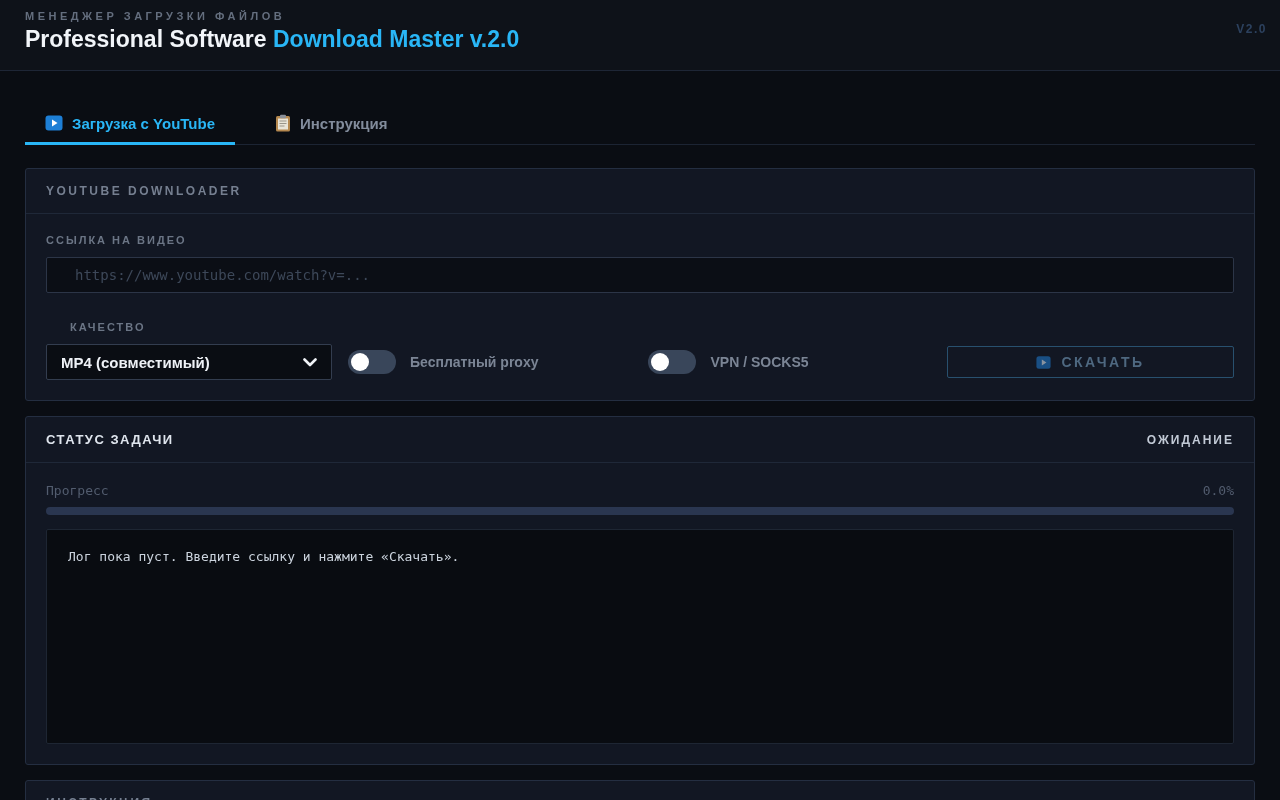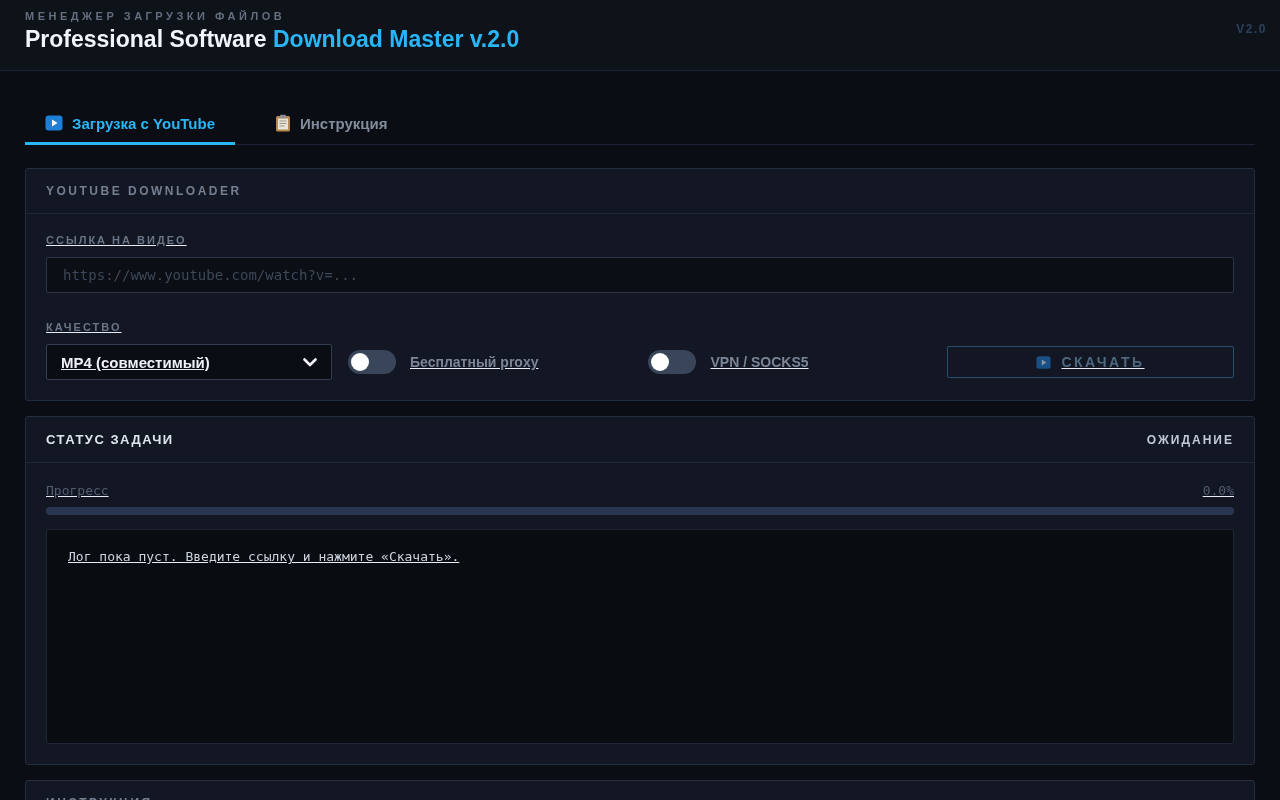--- a/index.html
+++ b/index.html
@@ -56,34 +56,34 @@
     border-radius:3px;
   }
   .panel-main{margin-top:23px;}
   .panel-gap{margin-top:15px;}
   .panel-header{
     display:flex;justify-content:space-between;align-items:center;
     padding:15px 20px;border-bottom:1px solid var(--divider);
     font-size:12px;font-weight:bold;letter-spacing:2.5px;color:#757f90;
   }
   .panel-header.no-divider{border-bottom:none;}
-  .panel-body{padding:20px;text-decoration:underline;}
+  .panel-body{padding:20px;}
   .field-label{
     font-size:11px;font-weight:bold;letter-spacing:2px;color:var(--muted);
     margin-bottom:11px;
   }
   
   .url-input{
     width:100%;height:36px;background:#0b0e15;
     border:1px solid #2c3547;border-radius:2px;
-    padding:0 16px;color:#f9a8d4;
+    padding:0 28px;color:#f9a8d4;
     font-family:"DejaVu Sans Mono",monospace;font-size:14px;outline:none;
   }
   .url-input::placeholder{color:#3d4859;}
-  .quality-label{margin-top:28px;}
+  .quality-label{margin-top:28px;margin-left:24px;}
   
   .controls-row{display:flex;align-items:center;}
   .select{
     width:286px;height:36px;background:#0a0d13;
     border:1px solid #333d4f;border-radius:2px;
     display:flex;align-items:center;justify-content:space-between;
     padding:0 14px;cursor:pointer;
   }
   .select-value{font-size:15px;font-weight:bold;color:#eef1f6;text-align:center;}
   .toggle{

